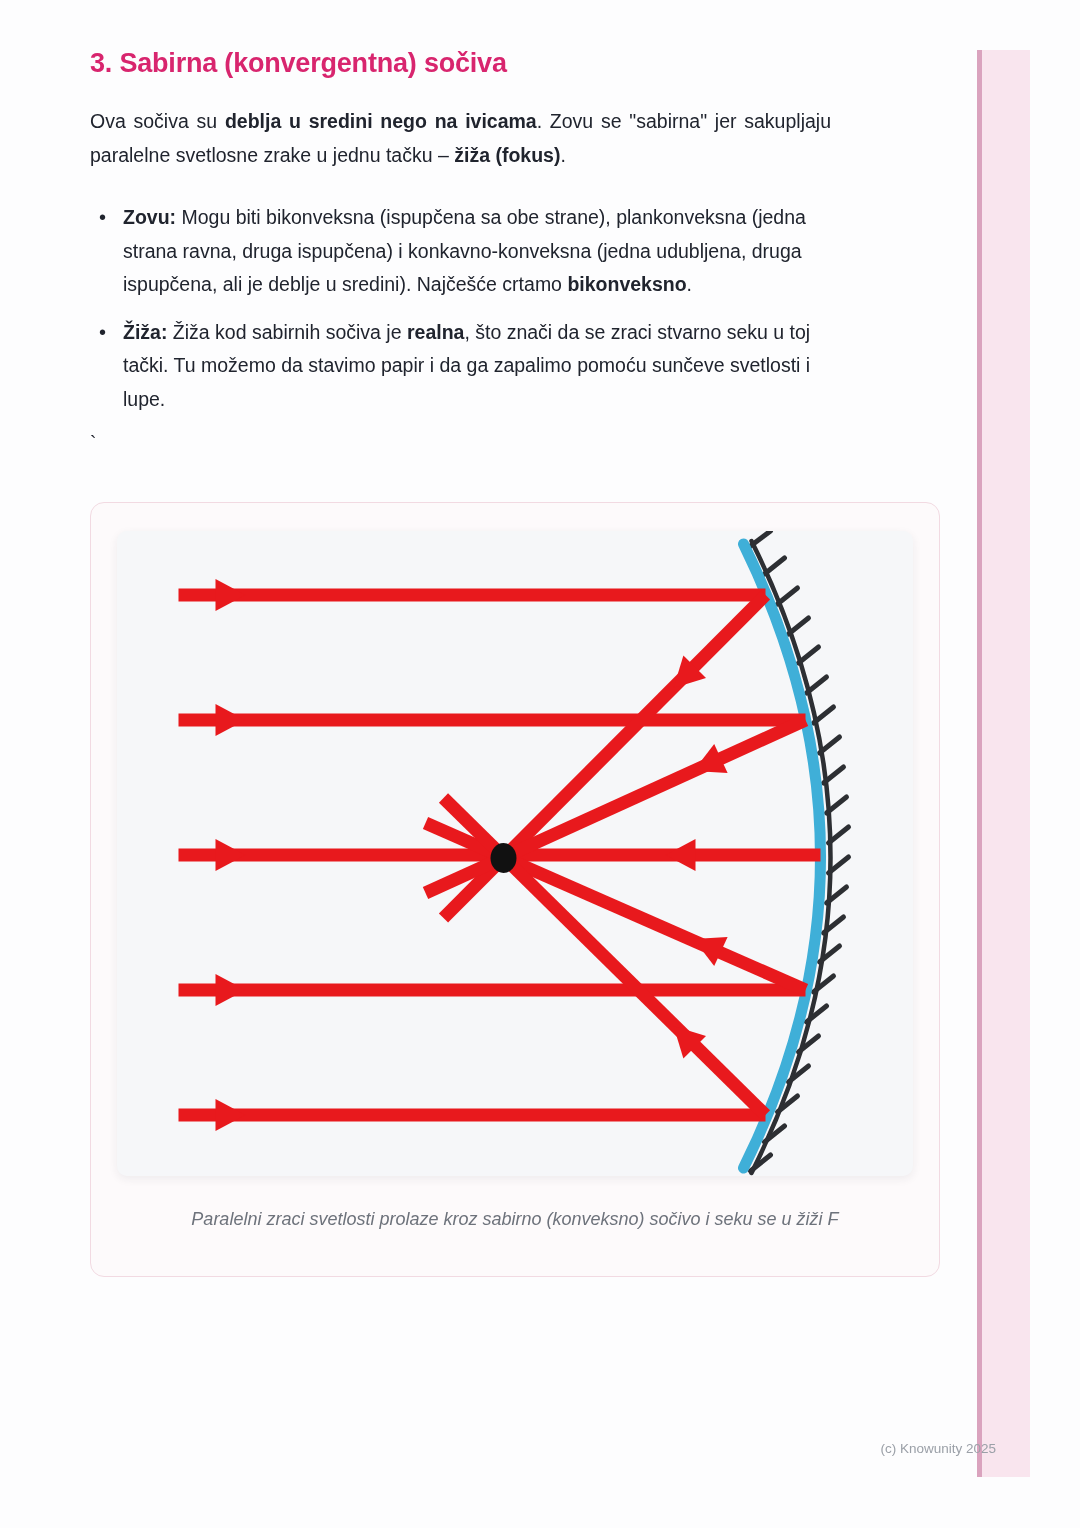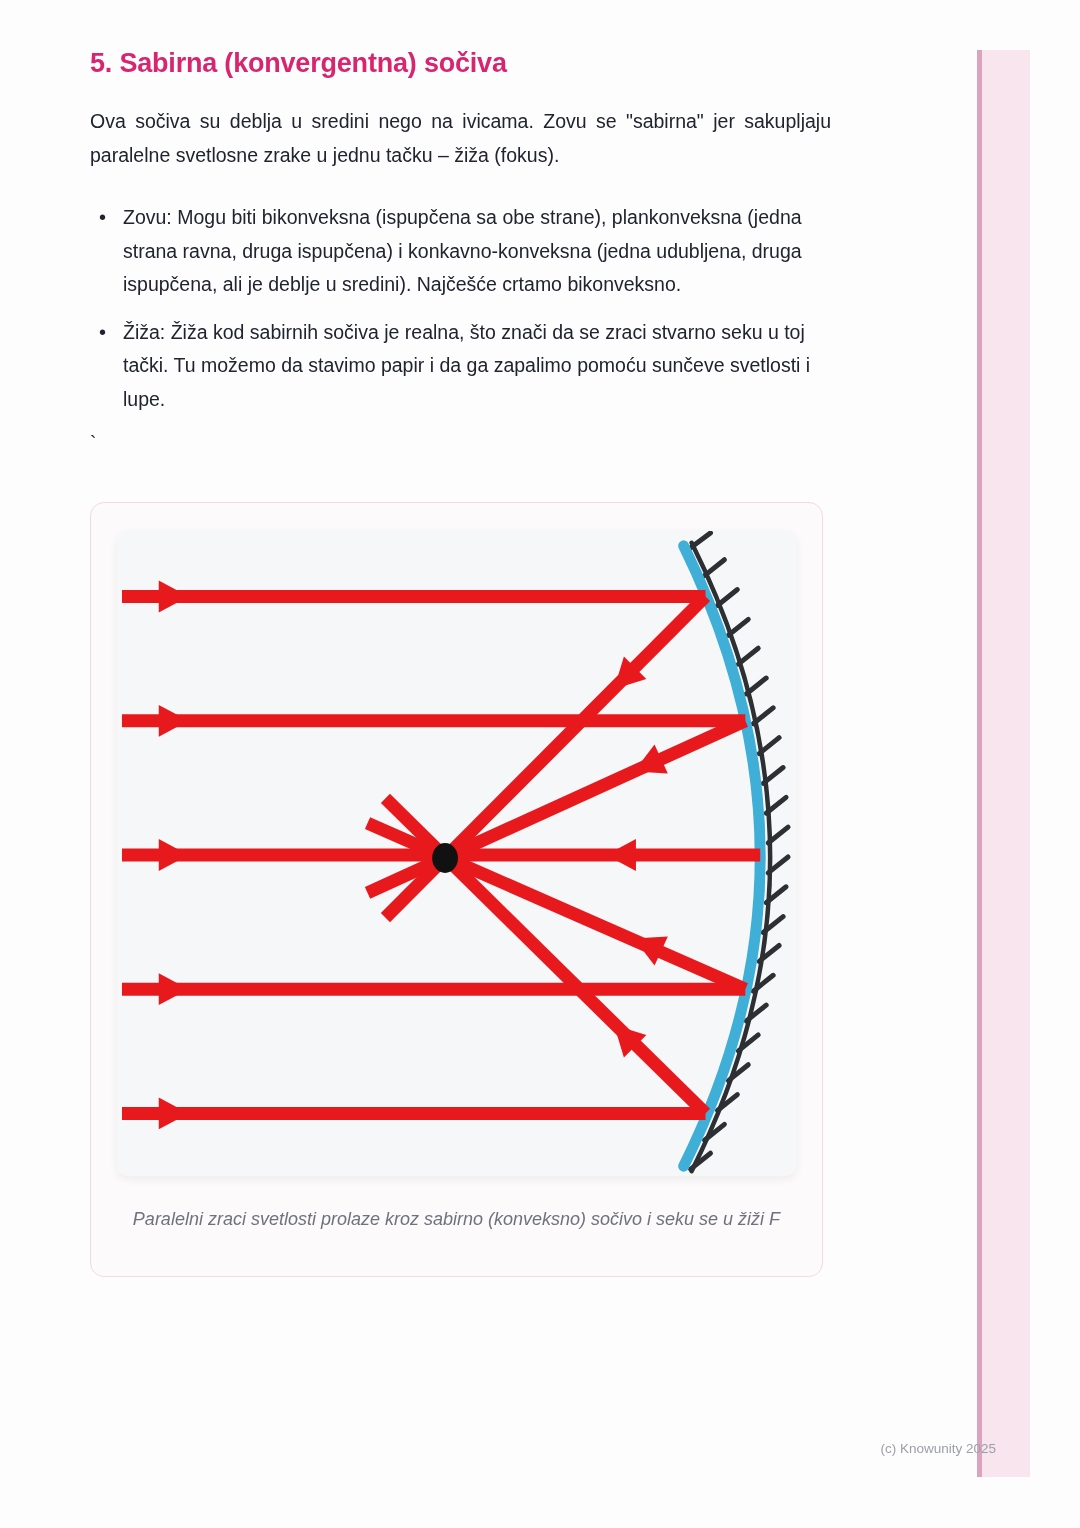--- a/index.html
+++ b/index.html
@@ -25,24 +25,24 @@
   ul.bullets { list-style:none; margin:0; padding:0; }
   ul.bullets li {
     position:relative; padding-left:33px;
     font-size:19.5px; line-height:33.5px;
     margin-bottom:14px;
   }
   ul.bullets li::before {
     content:"•"; position:absolute; left:9px; top:0;
     font-size:20px; color:#20242e;
   }
-  b { font-weight:400; }
+  b { font-weight:700; }
   p.stray { margin:14px 0 0 0; font-size:19px; line-height:26px; }
   figure.card {
-    margin:46px 0 0 0; width:733px; box-sizing:border-box;
+    margin:46px 0 0 0; width:850px; box-sizing:border-box;
     border:1px solid #f2dae2; border-radius:14px;
     background:#fdfafb;
     padding:28px 26px 40px 26px;
   }
   .diagram {
     position:relative; height:645px; border-radius:10px;
     background:#f6f7f9;
     box-shadow:0 3px 10px rgba(40,40,60,0.07);
     overflow:hidden;
   }
@@ -62,21 +62,21 @@
   .copyright {
     position:absolute; top:1441px; right:84px;
     font-size:13.5px; color:#9ba0a8; z-index:3;
   }
 </style>
 </head>
 <body>
 
 <div class="content">
 
-  <h1 class="title">5. Sabirna (konvergentna) sočiva</h1>
+  <h1 class="title">3. Sabirna (konvergentna) sočiva</h1>
 
   <p class="intro"><span>Ova sočiva su </span><b>deblja u sredini nego na ivicama</b><span>. Zovu se "sabirna" jer sakupljaju paralelne svetlosne zrake u jednu tačku – </span><b>žiža (fokus)</b><span>.</span></p>
 
   <ul class="bullets">
     <li><b>Zovu:</b><span> Mogu biti bikonveksna (ispupčena sa obe strane), plankonveksna (jedna strana ravna, druga ispupčena) i konkavno-konveksna (jedna udubljena, druga ispupčena, ali je deblje u sredini). Najčešće crtamo </span><b>bikonveksno</b><span>.</span></li>
     <li><b>Žiža:</b><span> Žiža kod sabirnih sočiva je </span><b>realna</b><span>, što znači da se zraci stvarno seku u toj tački. Tu možemo da stavimo papir i da ga zapalimo pomoću sunčeve svetlosti i lupe.</span></li>
   </ul>
 
   <p class="stray">`</p>
 

